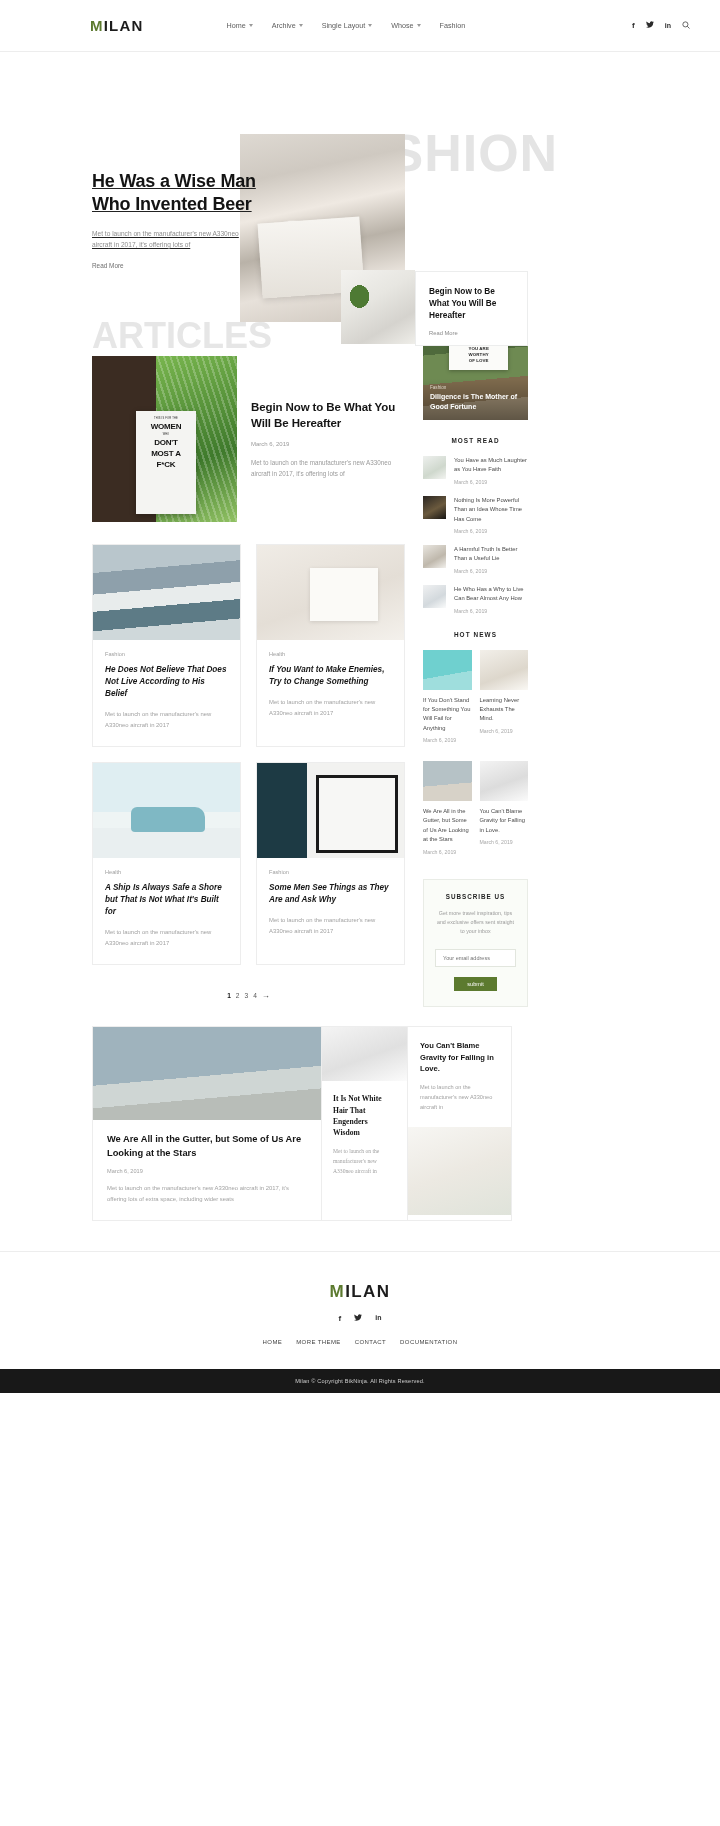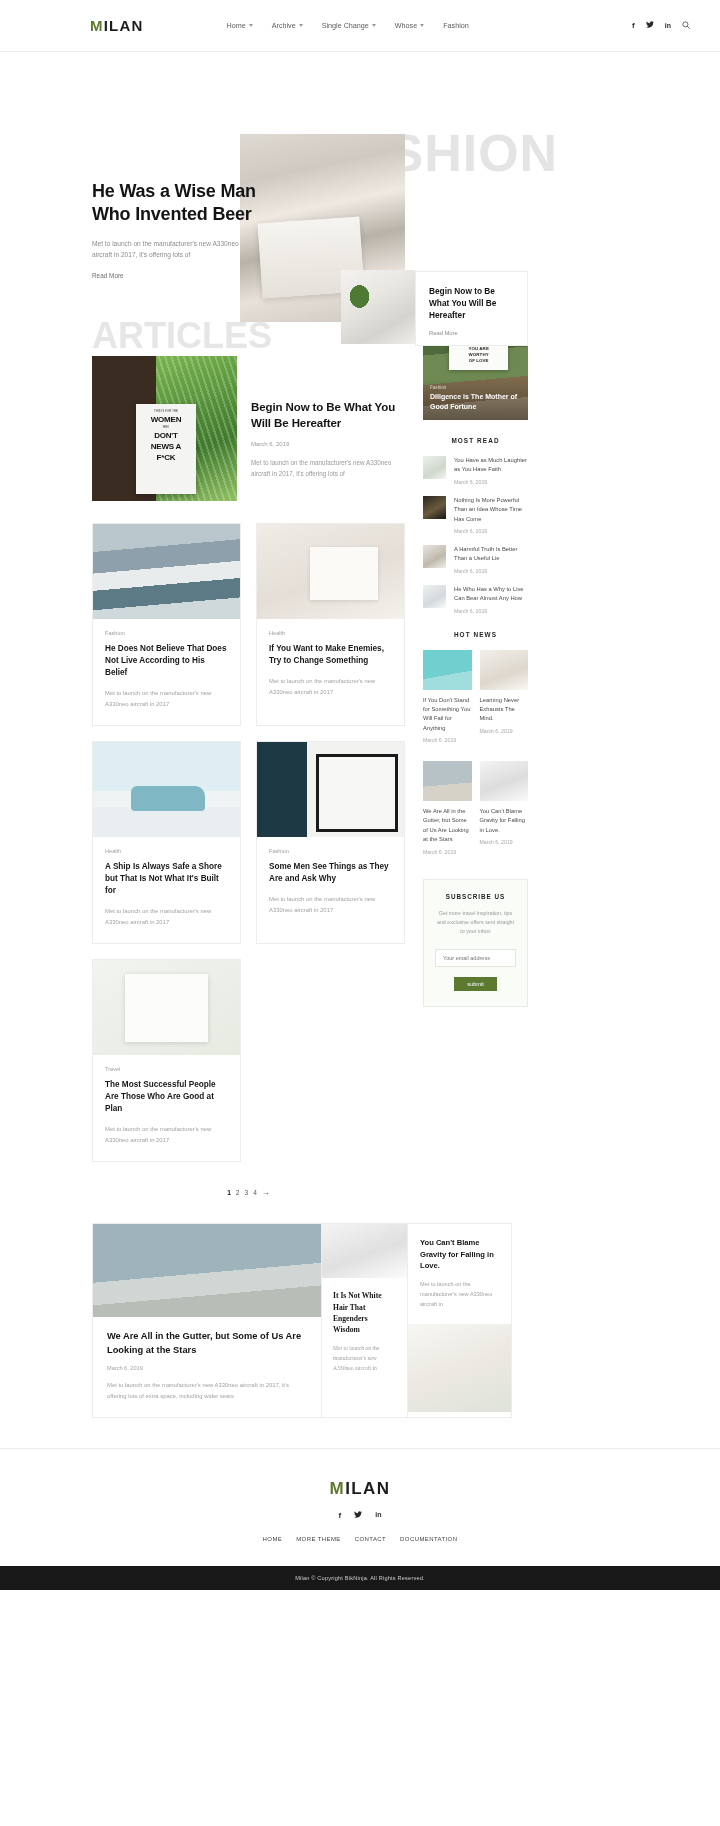--- a/index.html
+++ b/index.html
@@ -73,23 +73,24 @@
     font-weight: 700;
     color: #e4e4e4;
     letter-spacing: 1px;
     line-height: 1;
     z-index: 0;
     user-select: none;
   }
   .hero-left {
     position: absolute;
     left: 92px;
-    top: 128px;
+    top: 118px;
     width: 165px;
     z-index: 3;
+    text-decoration: underline;
   }
   .hero-title {
     font-size: 18px;
     font-weight: 700;
     line-height: 1.27;
     color: #141414;
     letter-spacing: -0.2px;
   }
   .hero-desc {
     margin-top: 12px;
@@ -187,21 +188,21 @@
   
   .featured {
     display: flex;
     gap: 14px;
     padding-top: 42px;
     position: relative;
     z-index: 2;
   }
   .featured-img {
     width: 145px;
-    height: 145px;
+    height: 166px;
     flex: none;
     position: relative;
     background: linear-gradient(90deg, #3b2c22 0 48%, #6ba33f 48% 100%);
     overflow: hidden;
   }
   .featured-img .leaf {
     position:absolute; right:-6%; top:-4%; width:62%; height:108%;
     background:
       repeating-linear-gradient(72deg, rgba(255,255,255,.22) 0 2px, transparent 2px 6px),
       linear-gradient(160deg,#7cb950,#3f7a2c 60%,#9ccb6b);
@@ -244,20 +245,21 @@
     background: #fff;
   }
   .card-img { width: 100%; height: 95px; background:#dfe4e6; }
   .card-body { padding: 11px 12px 16px 12px; }
   .card-cat { font-size: 5.6px; color: #a0a0a0; margin-bottom: 7px; }
   .card-title {
     font-size: 8.2px;
     font-weight: 700;
     line-height: 1.46;
     color: #171717;
+    font-style: italic;
   }
   .card-desc {
     margin-top: 9px;
     font-size: 5.9px;
     line-height: 1.8;
     color: #a2a2a2;
   }
 
   
   .img-mountain { background: linear-gradient(175deg,#b9c6cc 0 26%,#8ea0ab 26% 46%,#e8ecec 46% 62%,#5d7b86 62% 80%,#cfd8da 80% 100%); }
@@ -413,21 +415,21 @@
     <div class="nav">
       <div class="nav-item">
           <span>Home</span>
           <i class="caret"></i>
         </div>
       <div class="nav-item">
           <span>Archive</span>
           <i class="caret"></i>
         </div>
       <div class="nav-item">
-          <span>Single Change</span>
+          <span>Single Layout</span>
           <i class="caret"></i>
         </div>
       <div class="nav-item">
           <span>Whose</span>
           <i class="caret"></i>
         </div>
       <div class="nav-item">
           <span>Fashion</span>
         </div>
     </div>
@@ -470,21 +472,21 @@
     <div class="col-left">
 
       <div class="featured">
         <div class="featured-img">
           <div class="leaf"></div>
           <div class="poster">
             <div class="poster-l1">THIS IS FOR THE</div>
             <div class="poster-l2">WOMEN</div>
             <div class="poster-l3">WHO</div>
             <div class="poster-l2">DON'T</div>
-            <div class="poster-l2">NEWS A</div>
+            <div class="poster-l2">MOST A</div>
             <div class="poster-l2">F*CK</div>
           </div>
         </div>
         <div class="featured-text">
           <div class="featured-title">Begin Now to Be What You Will Be Hereafter</div>
           <div class="meta-date">March 6, 2019</div>
           <div class="featured-desc">Met to launch on the manufacturer's new A330neo aircraft in 2017, it's offering lots of</div>
         </div>
       </div>
 
@@ -519,28 +521,20 @@
 
         <div class="card">
           <div class="card-img img-frame"></div>
           <div class="card-body">
             <div class="card-cat">Fashion</div>
             <div class="card-title">Some Men See Things as They Are and Ask Why</div>
             <div class="card-desc">Met to launch on the manufacturer's new A330neo aircraft in 2017</div>
           </div>
         </div>
 
-        <div class="card">
-          <div class="card-img img-psalms"></div>
-          <div class="card-body">
-            <div class="card-cat">Travel</div>
-            <div class="card-title">The Most Successful People Are Those Who Are Good at Plan</div>
-            <div class="card-desc">Met to launch on the manufacturer's new A330neo aircraft in 2017</div>
-          </div>
-        </div>
 
 
       </div>
 
       <div class="pagination">
         <span class="pg active">1</span>
         <span class="pg">2</span>
         <span class="pg">3</span>
         <span class="pg">4</span>
         <span class="pg-arrow">→</span>

